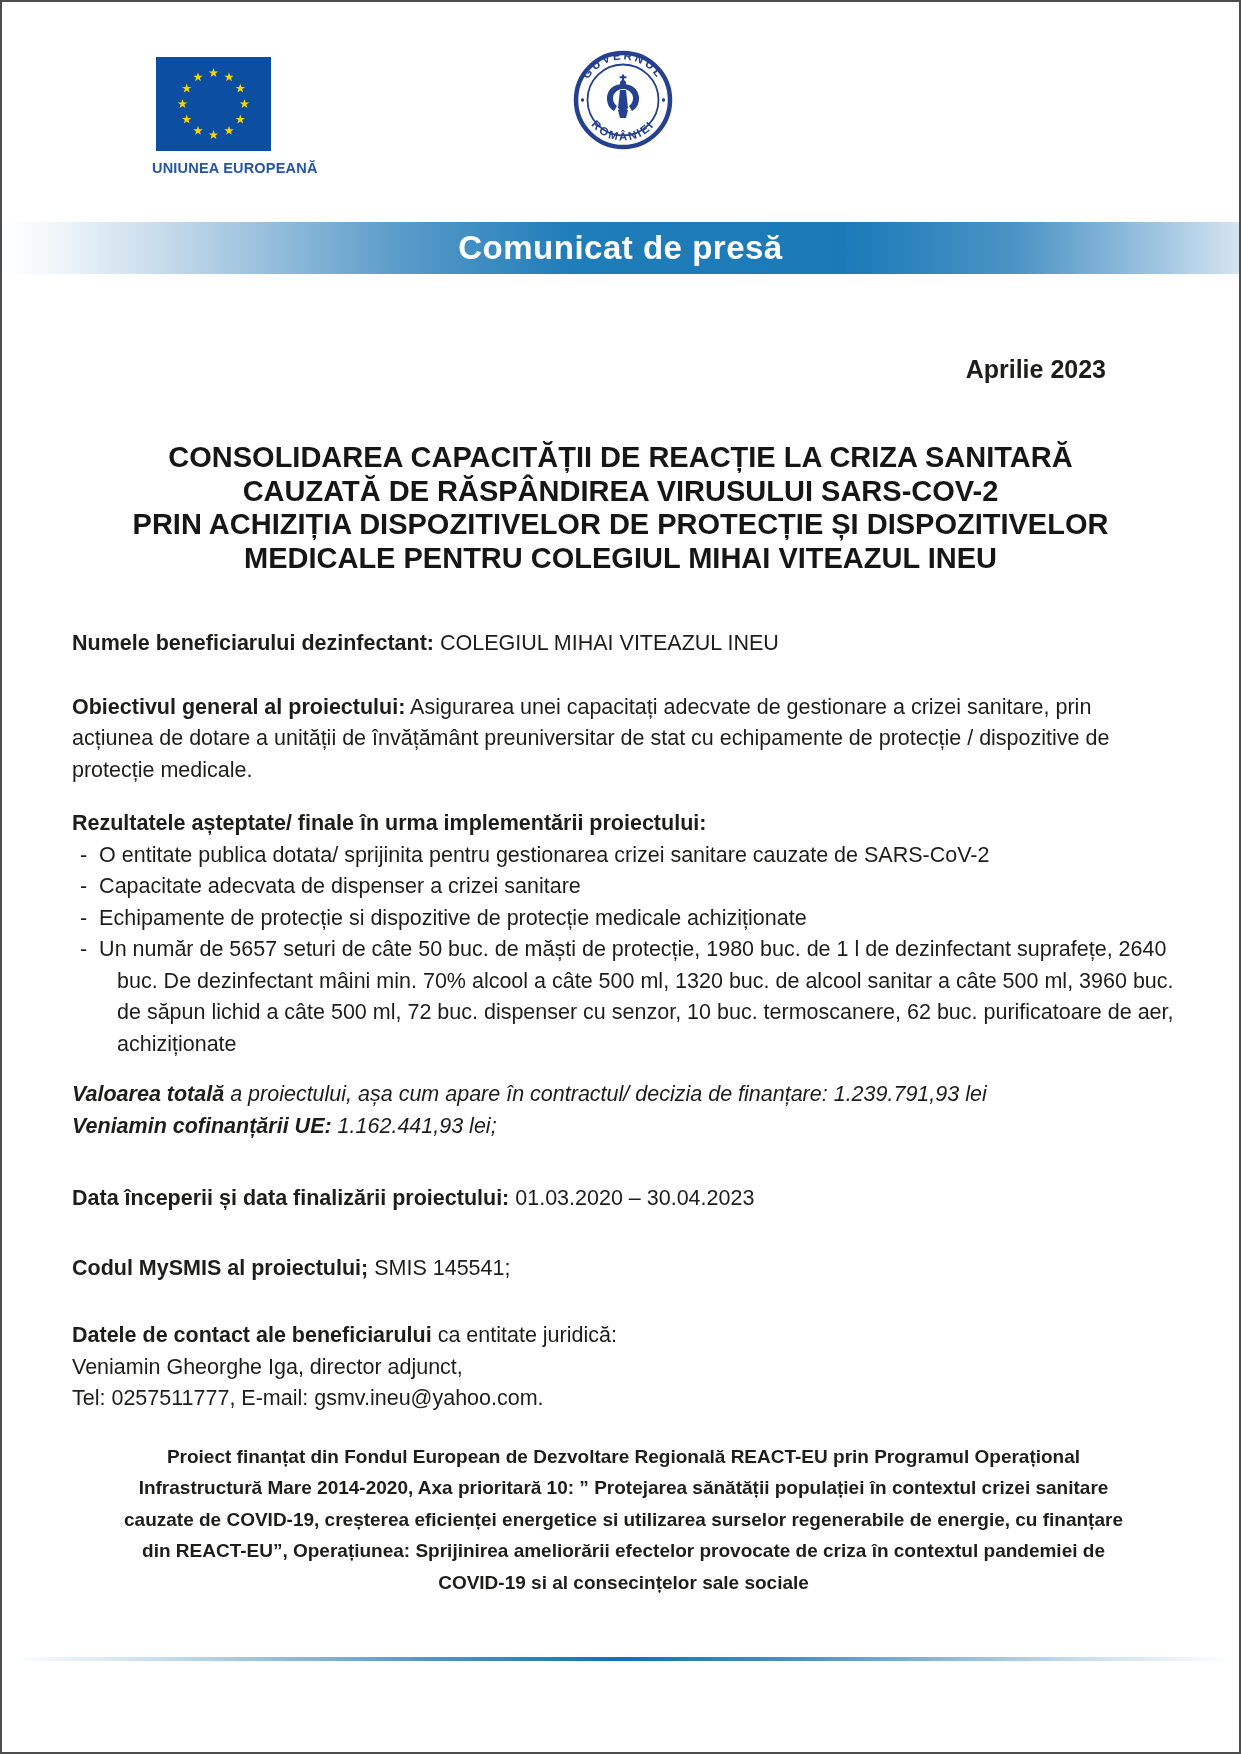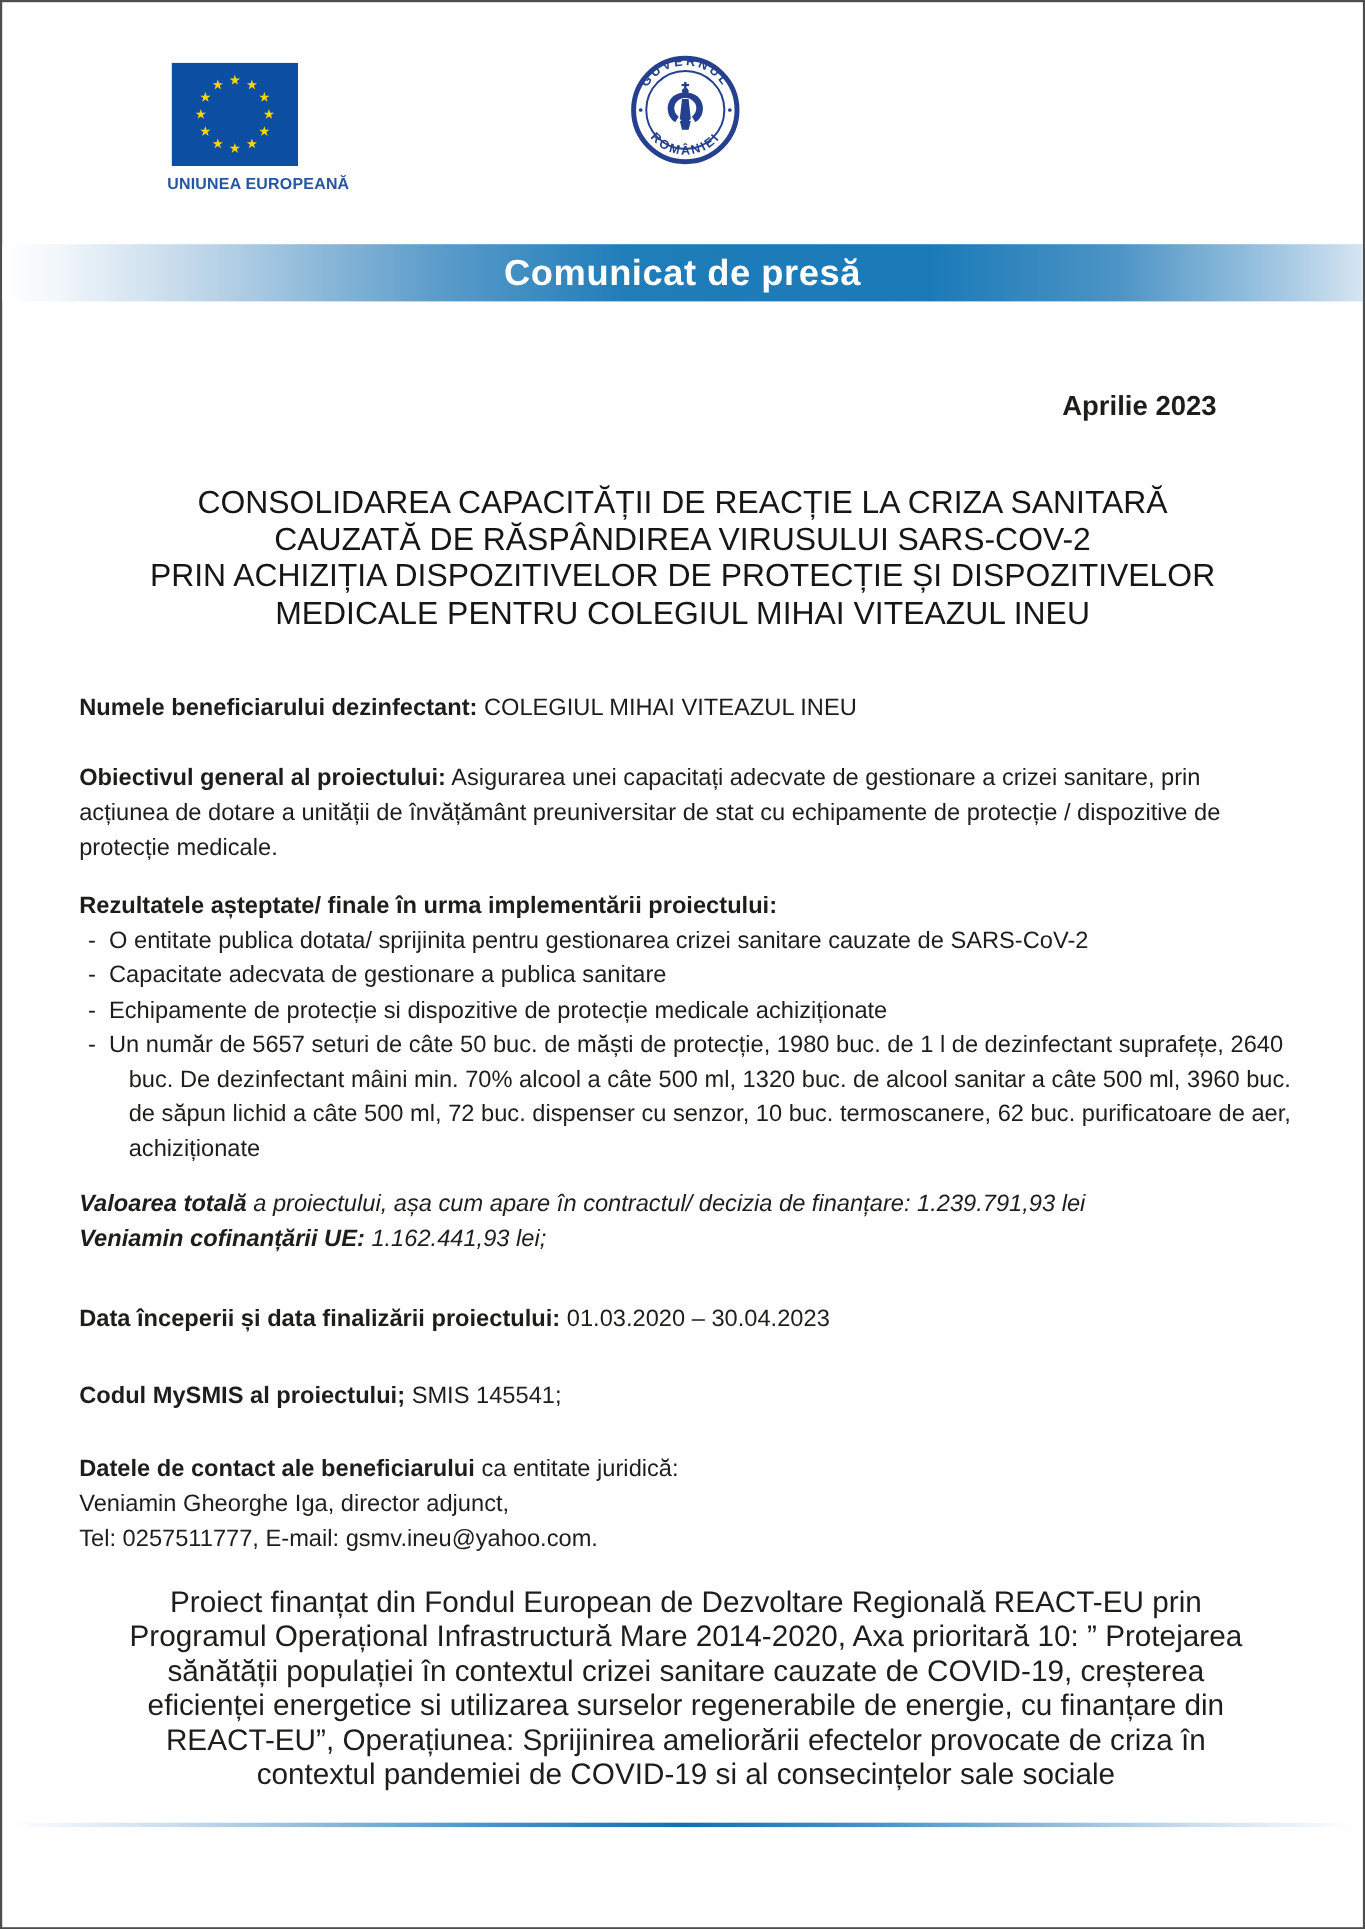--- a/index.html
+++ b/index.html
@@ -18,34 +18,34 @@
   
   .banner{
     position:absolute; left:0; top:220px; width:100%; height:52px;
     background:linear-gradient(90deg,#ffffff 0%,#f2f7fb 4%,#c2d8ea 14%,#5b9cca 32%,#1f7db9 46%,#1a7ab8 68%,#4c94c5 82%,#9cc3e0 93%,#d5e5f2 100%);
     display:flex; align-items:center; justify-content:center;
   }
   .banner-title{color:#ffffff; font-size:33px; font-weight:bold; letter-spacing:.5px;}
   
   .date-line{position:absolute; top:353px; right:133px; font-size:25px; font-weight:bold;}
   .doc-title{position:absolute; top:439px; left:36px; right:36px; text-align:center;
-    font-weight:normal; font-size:29px; line-height:33.5px; color:#161616;}
+    font-weight:bold; font-size:29px; line-height:33.5px; color:#161616;}
   
   .body-content{position:absolute; top:626px; left:70px; width:1103px; font-size:21.5px; line-height:31.5px;}
   .body-content p{margin:0;}
   .p-beneficiary{margin-bottom:32px !important;}
   .p-objective{margin-bottom:22px !important;}
   ul.bullets{list-style:none; margin:0 0 19px 0; padding:0;}
   ul.bullets li{padding-left:45px; text-indent:-37px;}
   ul.bullets li::before{content:"-\00a0\00a0";}
   .p-values{margin-bottom:41px !important;font-style:italic;}
   .p-dates{margin-bottom:38px !important;}
   .p-smis{margin-bottom:36px !important;}
   b{font-weight:bold;}
-  .footer-note{margin:26px auto 0; width:1030px; text-align:center; font-weight:normal; font-size:27px; line-height:31.5px;}
+  .footer-note{margin:26px auto 0; width:1030px; text-align:center; font-weight:bold; font-size:19px; line-height:31.5px;}
   
   .bottom-rule{
     position:absolute; left:6px; right:6px; top:1655px; height:4px;
     background:linear-gradient(90deg,rgba(255,255,255,0) 0%,#cadeee 12%,#4d94c6 35%,#156fae 50%,#4d94c6 65%,#cadeee 88%,rgba(255,255,255,0) 100%);
   }
 </style>
 </head>
 <body>
 
 <div class="page">
@@ -120,21 +120,21 @@
 
   <div class="body-content">
 
     <p class="p-beneficiary"><b>Numele beneficiarului dezinfectant:</b><span> COLEGIUL MIHAI VITEAZUL INEU</span></p>
 
     <p class="p-objective"><b>Obiectivul general al proiectului:</b><span>  Asigurarea unei capacitați adecvate de gestionare a crizei sanitare, prin acțiunea de dotare a unității de învățământ preuniversitar de stat cu echipamente de protecție / dispozitive de protecție medicale.</span></p>
 
     <p><b>Rezultatele așteptate/ finale în urma implementării proiectului:</b></p>
     <ul class="bullets">
       <li>O entitate publica dotata/ sprijinita pentru gestionarea crizei sanitare cauzate de SARS-CoV-2</li>
-      <li>Capacitate adecvata de gestionare a publica sanitare</li>
+      <li>Capacitate adecvata de dispenser a crizei sanitare</li>
       <li>Echipamente de protecție si dispozitive de protecție medicale achiziționate</li>
       <li>Un număr de 5657 seturi de câte 50 buc. de măști de protecție, 1980 buc. de 1 l de dezinfectant suprafețe, 2640 buc. De dezinfectant mâini min. 70% alcool a câte 500 ml, 1320 buc. de alcool sanitar a câte 500 ml, 3960 buc. de săpun lichid a câte 500 ml, 72 buc. dispenser cu senzor, 10 buc. termoscanere, 62 buc. purificatoare de aer, achiziționate</li>
     </ul>
 
     <p class="p-values"><b>Valoarea totală</b><span> a proiectului, așa cum apare în contractul/ decizia de finanțare: 1.239.791,93 lei</span><br>
     <b>Veniamin cofinanțării UE:</b><span>  1.162.441,93 lei;</span></p>
 
     <p class="p-dates"><b>Data începerii și data finalizării proiectului:</b><span> 01.03.2020 – 30.04.2023</span></p>
 
     <p class="p-smis"><b>Codul MySMIS al proiectului;</b><span> SMIS 145541;</span></p>

